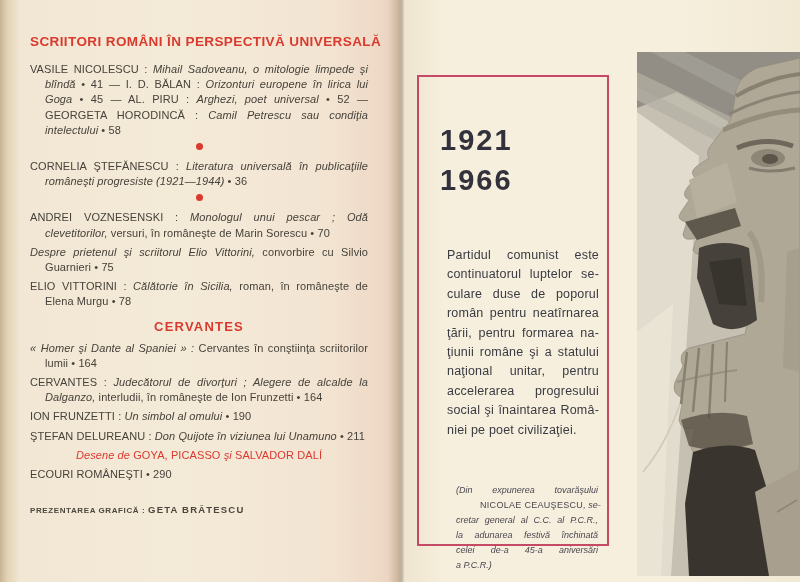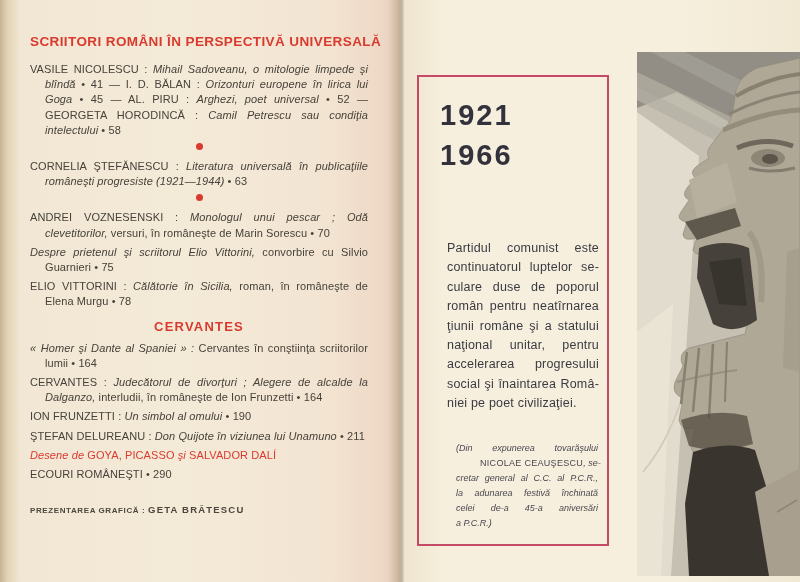--- a/index.html
+++ b/index.html
@@ -30,50 +30,50 @@
     color:var(--red);font-size:13px;font-weight:bold;text-align:center;
     letter-spacing:1.2px;margin:9px 0 7px;
   }
   .sep-bullet{
     width:7px;height:7px;border-radius:50%;background:var(--red);
     margin:5px auto 9px;
   }
   .seg-i{font-style:italic;}
   .seg-r{color:var(--red);}
   .seg-ri{color:var(--red);font-style:italic;}
-  .redline{color:var(--red);text-align:left;}
+  .redline{color:var(--red);text-align:center;}
   .footer-credit{margin-top:17px;padding-right:6px;color:#4b463e;}
   .credit-label{font-size:8px;font-weight:bold;letter-spacing:.6px;}
   .credit-name{font-size:9.5px;font-weight:bold;letter-spacing:1.2px;}
 
   
   .fold{
     position:absolute;left:388px;top:0;width:28px;height:582px;
     background:linear-gradient(90deg,rgba(126,96,66,0) 0,rgba(126,96,66,.22) 35%,
       rgba(90,64,40,.30) 48%,rgba(255,255,252,.55) 62%,rgba(126,96,66,.10) 80%,rgba(126,96,66,0) 100%);
   }
 
   
   .page-right{
     position:absolute;left:405px;top:0;width:395px;height:582px;
     background:linear-gradient(90deg,#efe5cf 0,var(--paper-right) 10%,#f6efdd 70%,#f1e9d4 100%);
   }
   .quote-box{
     position:absolute;left:12px;top:75px;width:192px;height:471px;
     border:2px solid var(--boxborder);
   }
-  .years{padding:18px 0 0 21px;color:#33323c;}
+  .years{padding:43px 0 0 21px;color:#33323c;}
   .year{font-size:29px;font-weight:bold;line-height:40px;letter-spacing:2px;}
-  .quote{margin-top:64px;padding:0 8px 0 28px;color:var(--quote-ink);}
+  .quote{margin-top:46px;padding:0 8px 0 28px;color:var(--quote-ink);}
   .quote-line{
     font-size:12.5px;line-height:19.4px;letter-spacing:.2px;
     text-align:justify;text-align-last:justify;white-space:nowrap;
   }
   .quote-line.last{text-align-last:left;}
-  .citation{margin-top:27px;padding:0 9px 0 37px;color:#4a4750;}
+  .citation{margin-top:43px;padding:0 9px 0 37px;color:#4a4750;}
   .cite-line{
     font-size:9px;line-height:15px;font-style:italic;
     text-align:justify;text-align-last:justify;white-space:nowrap;
   }
   .cite-line.last{text-align-last:left;}
   .cite-line .seg-p{font-style:normal;letter-spacing:.3px;padding-left:24px;}
 
   .photo{position:absolute;left:232px;top:52px;width:163px;height:524px;overflow:hidden;}
   .photo svg{display:block;width:163px;height:524px;}
 </style>
@@ -81,21 +81,21 @@
 <body>
 
 <div class="scan">
 
   <div class="page-left">
     <div class="toc-content">
       <div class="toc-title">SCRIITORI ROMÂNI ÎN PERSPECTIVĂ UNIVERSALĂ</div>
       <div id="toc-list">
           <div class="toc-entry"><span class="seg-p">VASILE NICOLESCU : </span><span class="seg-i">Mihail Sadoveanu, o mitologie limpede şi blîndă</span><span class="seg-p"> • 41 — I. D. BĂLAN : </span><span class="seg-i">Orizonturi europene în lirica lui Goga</span><span class="seg-p"> • 45 — AL. PIRU : </span><span class="seg-i">Arghezi, poet universal</span><span class="seg-p"> • 52 — GEORGETA HORODINCĂ : </span><span class="seg-i">Camil Petrescu sau condiţia intelectului</span><span class="seg-p"> • 58</span></div>
           <div class="sep-bullet"></div>
-          <div class="toc-entry"><span class="seg-p">CORNELIA ŞTEFĂNESCU : </span><span class="seg-i">Literatura universală în publicaţiile româneşti progresiste (1921—1944)</span><span class="seg-p"> • 63</span></div>
+          <div class="toc-entry"><span class="seg-p">CORNELIA ŞTEFĂNESCU : </span><span class="seg-i">Literatura universală în publicaţiile româneşti progresiste (1921—1944)</span><span class="seg-p"> • 36</span></div>
           <div class="sep-bullet"></div>
           <div class="toc-entry"><span class="seg-p">ANDREI VOZNESENSKI : </span><span class="seg-i">Monologul unui pescar ; Odă clevetitorilor,</span><span class="seg-p"> versuri, în româneşte de Marin Sorescu • 70</span></div>
           <div class="toc-entry"><span class="seg-i">Despre prietenul şi scriitorul Elio Vittorini,</span><span class="seg-p"> convorbire cu Silvio Guarnieri • 75</span></div>
           <div class="toc-entry"><span class="seg-p">ELIO VITTORINI : </span><span class="seg-i">Călătorie în Sicilia,</span><span class="seg-p"> roman, în româneşte de Elena Murgu • 78</span></div>
           <div class="toc-heading">CERVANTES</div>
           <div class="toc-entry"><span class="seg-i">« Homer şi Dante al Spaniei » : </span><span class="seg-p">Cervantes în conştiinţa scriitorilor lumii • 164</span></div>
           <div class="toc-entry"><span class="seg-p">CERVANTES : </span><span class="seg-i">Judecătorul de divorţuri ; Alegere de alcalde la Dalganzo,</span><span class="seg-p"> interludii, în româneşte de Ion Frunzetti • 164</span></div>
           <div class="toc-entry"><span class="seg-p">ION FRUNZETTI : </span><span class="seg-i">Un simbol al omului</span><span class="seg-p"> • 190</span></div>
           <div class="toc-entry"><span class="seg-p">ŞTEFAN DELUREANU : </span><span class="seg-i">Don Quijote în viziunea lui Unamuno</span><span class="seg-p"> • 211</span></div>
           <div class="toc-entry redline"><span class="seg-ri">Desene de </span><span class="seg-r">GOYA, PICASSO </span><span class="seg-ri">şi </span><span class="seg-r">SALVADOR DALÍ</span></div>
@@ -113,20 +113,21 @@
     <div class="quote-box">
       <div class="years">
         <div class="year">1921</div>
         <div class="year">1966</div>
       </div>
       <div class="quote" id="quote-lines">
           <div class="quote-line">Partidul comunist este</div>
           <div class="quote-line">continuatorul luptelor se-</div>
           <div class="quote-line">culare duse de poporul</div>
           <div class="quote-line">român pentru neatîrnarea</div>
+          <div class="quote-line">ţării, pentru formarea na-</div>
           <div class="quote-line">ţiunii române şi a statului</div>
           <div class="quote-line">naţional unitar, pentru</div>
           <div class="quote-line">accelerarea progresului</div>
           <div class="quote-line">social şi înaintarea Româ-</div>
           <div class="quote-line last">niei pe poet civilizaţiei.</div>
         </div>
       <div class="citation" id="citation-lines">
           <div class="cite-line"><span class="seg-i">(Din expunerea tovarăşului</span></div>
           <div class="cite-line"><span class="seg-p">NICOLAE CEAUŞESCU</span><span class="seg-i">, se-</span></div>
           <div class="cite-line"><span class="seg-i">cretar general al C.C. al P.C.R.,</span></div>

